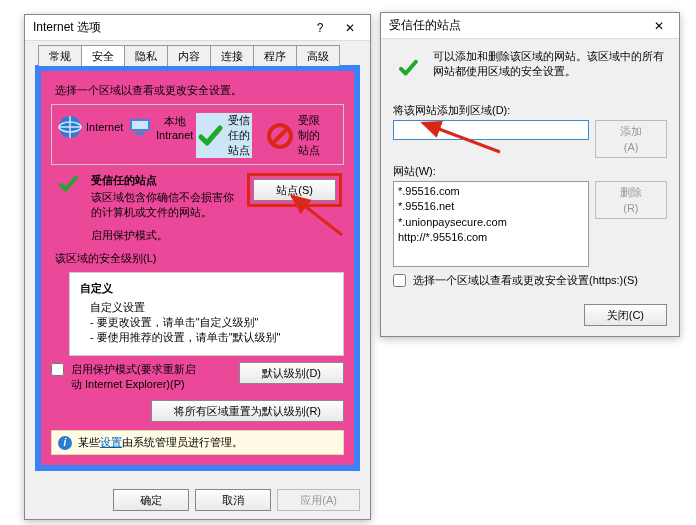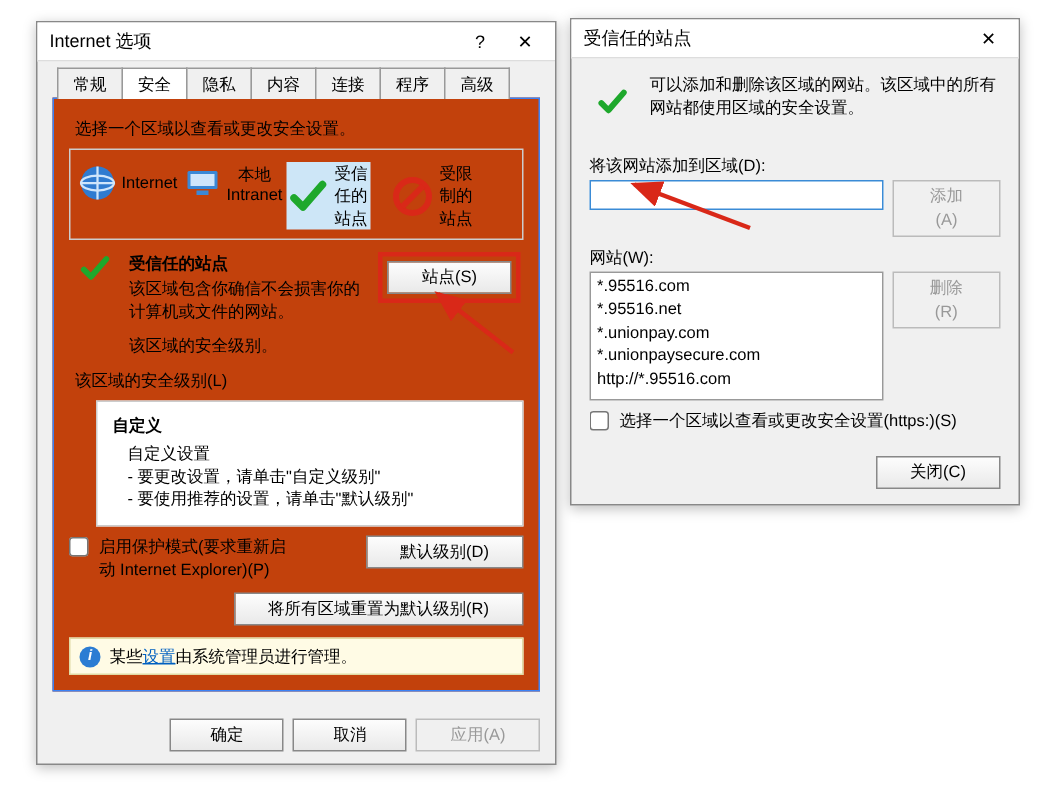--- a/index.html
+++ b/index.html
@@ -51,22 +51,22 @@
     margin-right: -1px;
     cursor: pointer;
   }
   .tab.active {
     background: #fff;
     border-top: 1px solid #999;
     position: relative;
     z-index: 2;
   }
   .tabpanel {
-    border: 1px solid #3b82f6;
-    background: #c2410c;
+    border: 6px solid #3b82f6;
+    background: #ec4899;
     padding: 10px;
     margin-top: -1px;
   }
   .prompt { margin: 2px 0 6px 4px; }
   .zone-row {
     border: 1px solid #ccc;
     display: flex;
     align-items: flex-start;
     padding: 8px 4px 6px;
     gap: 14px;
@@ -248,21 +248,21 @@
 
       <div class="desc-block">
         <span class="check-ico">
           <svg width="26" height="22" viewBox="0 0 28 28">
               <path d="M5 15 L11 21 L24 6" stroke="#1ea82c" stroke-width="5" fill="none" stroke-linecap="round" stroke-linejoin="round"></path>
             </svg>
         </span>
         <div class="desc-text" style="flex:1">
           <b>受信任的站点</b>
           <div style="max-width:170px">该区域包含你确信不会损害你的计算机或文件的网站。</div>
-          <div style="margin-top:8px">该区域的安全级别。</div>
+          <div style="margin-top:8px">启用保护模式。</div>
         </div>
         <div class="sites-btn-wrap">
           <span class="red-outline">
             <span class="win-btn" style="min-width:70px">站点(S)</span>
           </span>
         </div>
       </div>
 
       <div class="sec-level">该区域的安全级别(L)</div>
 
@@ -323,21 +323,20 @@
     <div class="row-with-btn">
       <input class="text-input" value="" style="">
       <span class="win-btn disabled" style="min-width:58px">添加(A)</span>
     </div>
 
     <div class="field-label">网站(W):</div>
     <div class="row-with-btn">
       <div class="listbox">
         <div>*.95516.com</div>
         <div>*.95516.net</div>
-        <div>*.unionpay.com</div>
         <div>*.unionpaysecure.com</div>
         <div>http://*.95516.com</div>
       </div>
       <span class="win-btn disabled" style="min-width:58px; align-self:flex-start">删除(R)</span>
     </div>
 
     <div class="checkbox-row">
       <input type="checkbox" style="">
       <label>选择一个区域以查看或更改安全设置(https:)(S)</label>
     </div>

